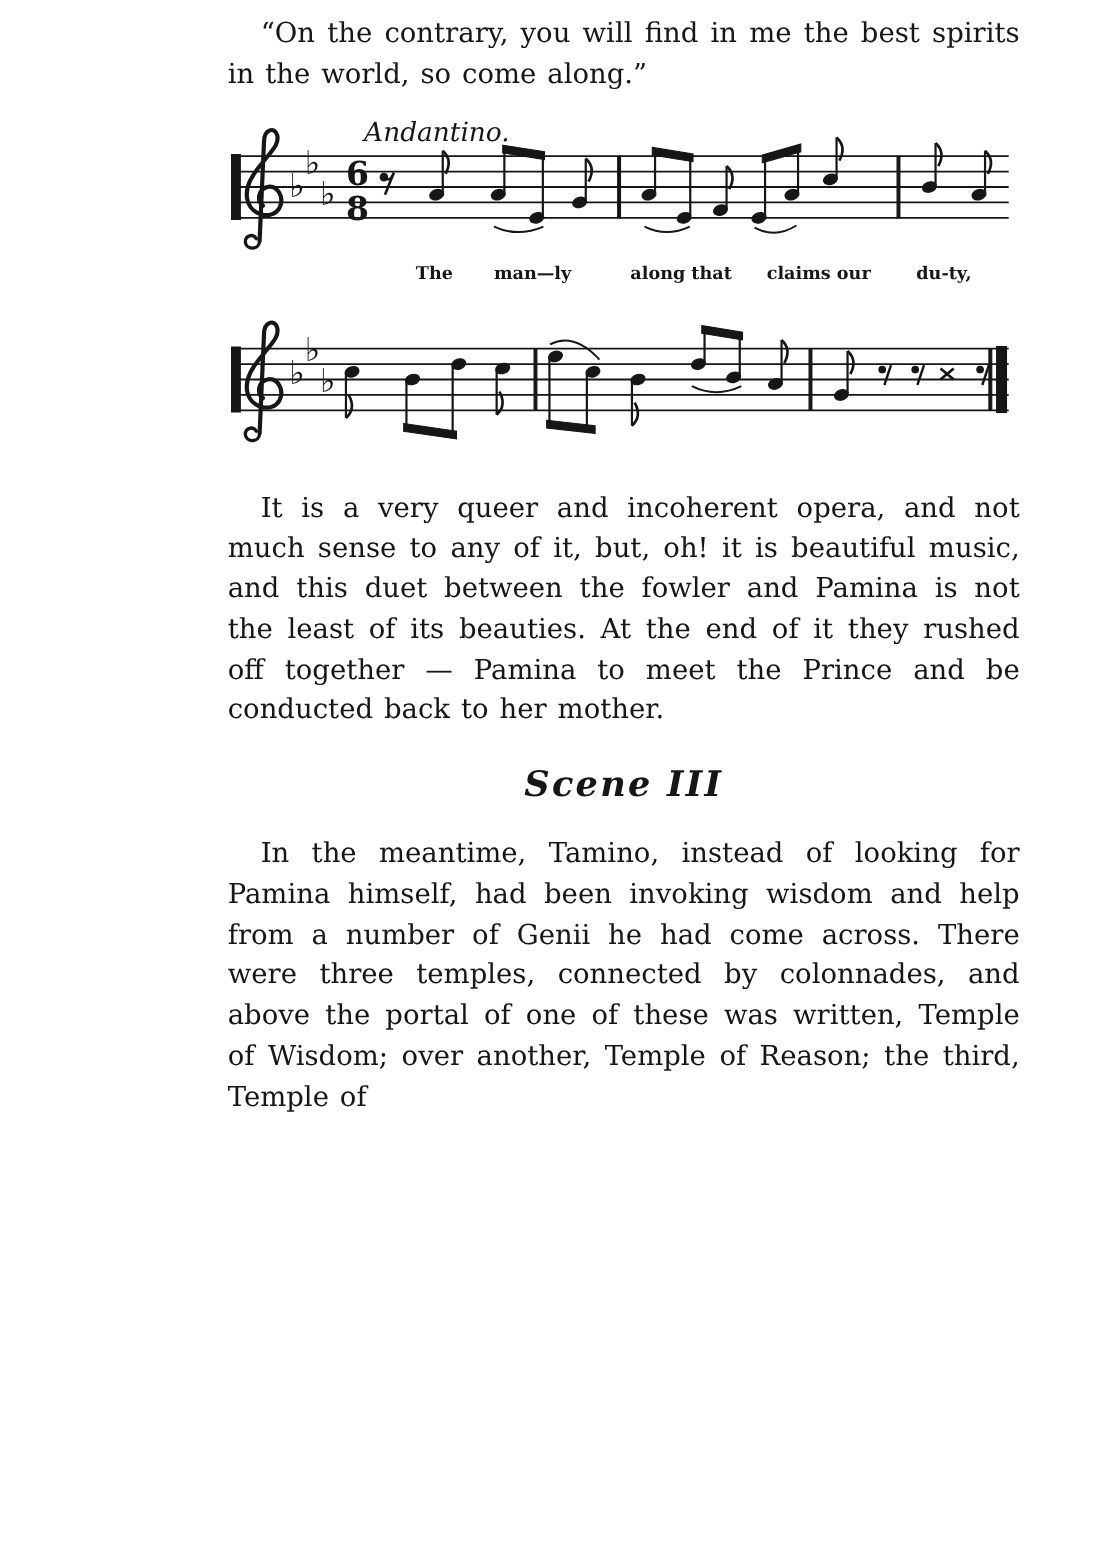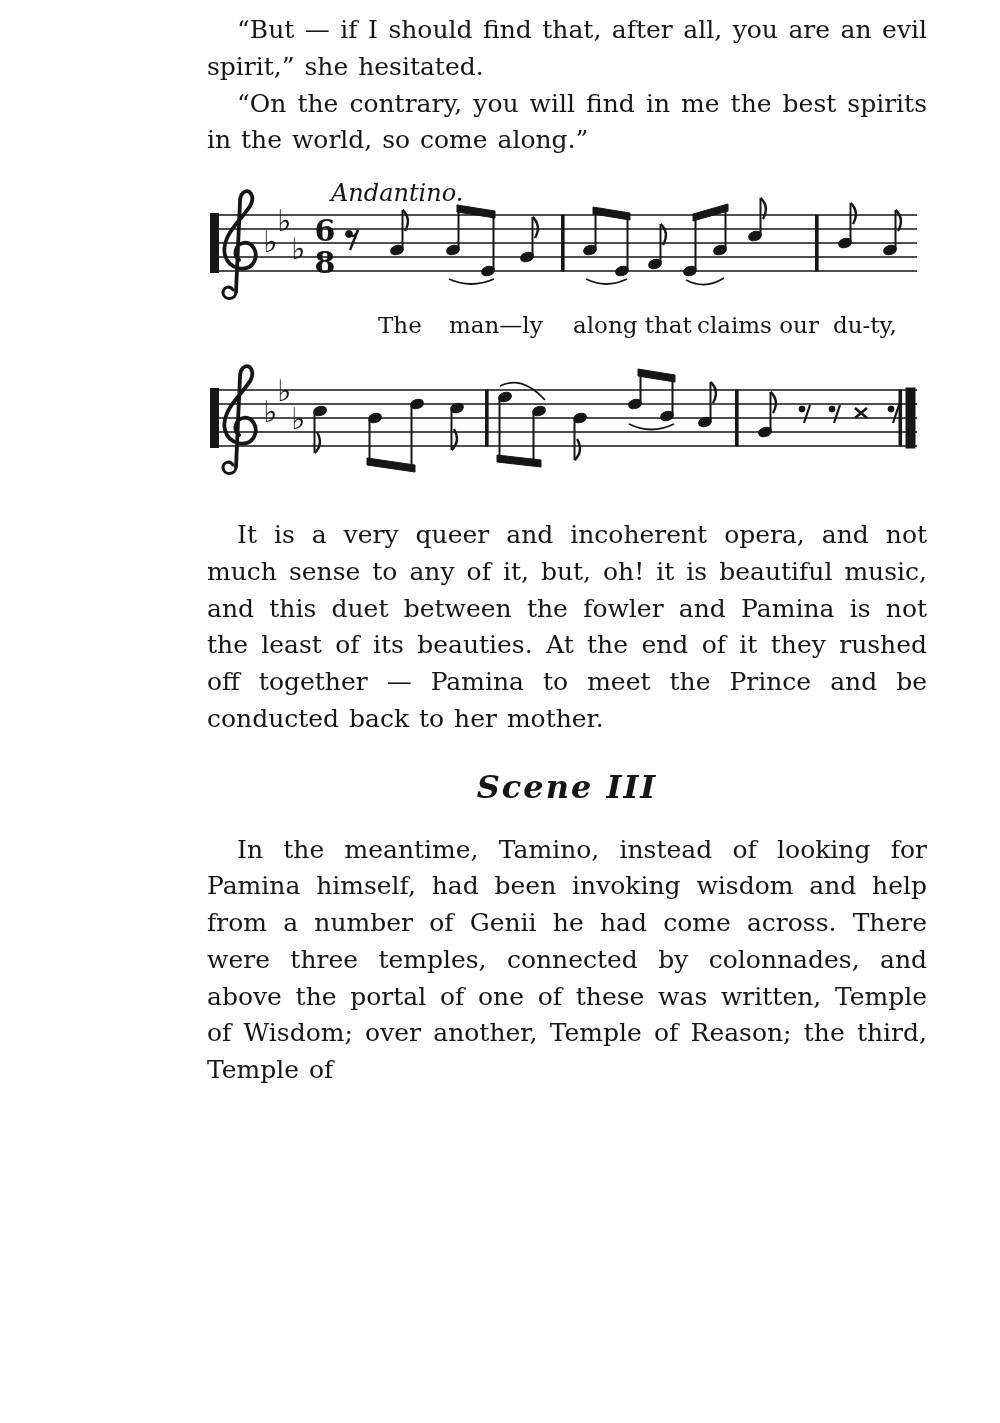--- a/index.html
+++ b/index.html
@@ -27,41 +27,40 @@
   figure.music{position:relative;width:724px;margin:26px 0 6px -2px;}
   figure.music svg{display:block;}
   .tempo{
     position:absolute;top:-6px;left:126px;
     font-style:italic;font-weight:normal;font-size:24px;
   }
   .sysvg{margin-top:24px;}
   .sysvg2{margin-top:0;}
   .lyrics{
     position:relative;height:34px;margin-top:2px;
-    font-weight:normal;font-size:23px;
+    font-weight:bold;font-size:16px;
   }
   .lyrics span{position:absolute;top:0;white-space:nowrap;}
   .scene-heading{
     text-align:center;font-style:italic;font-weight:bold;
     font-size:32px;letter-spacing:2px;
     margin:30px 0 26px 0;
   }
   .ts{font-family:"DejaVu Serif",serif;font-weight:bold;}
   .flat{font-family:"DejaVu Sans",sans-serif;}
 </style>
 </head>
 <body>
 
 <div class="page">
   <div class="text-col">
 
 
     <div style="height:12px"></div>
 
-    <p class="para">“But — if I should find that, after all, you are an evil spirit,” she hesitated.</p>
     <p class="para">“On the contrary, you will find in me the best spirits in the world, so come along.”</p>
 
     <figure class="music">
       <div class="tempo">Andantino.</div>
       <svg class="sysvg" width="720" height="125" viewBox="0 0 720 125">
         <g stroke="#161616" fill="none" stroke-width="1.6">
           <path d="M8 30 H712 M8 44 H712 M8 58 H712 M8 72 H712 M8 86 H712"></path>
         </g>
         <rect x="5" y="28" width="9" height="60" fill="#161616"></rect>
 

